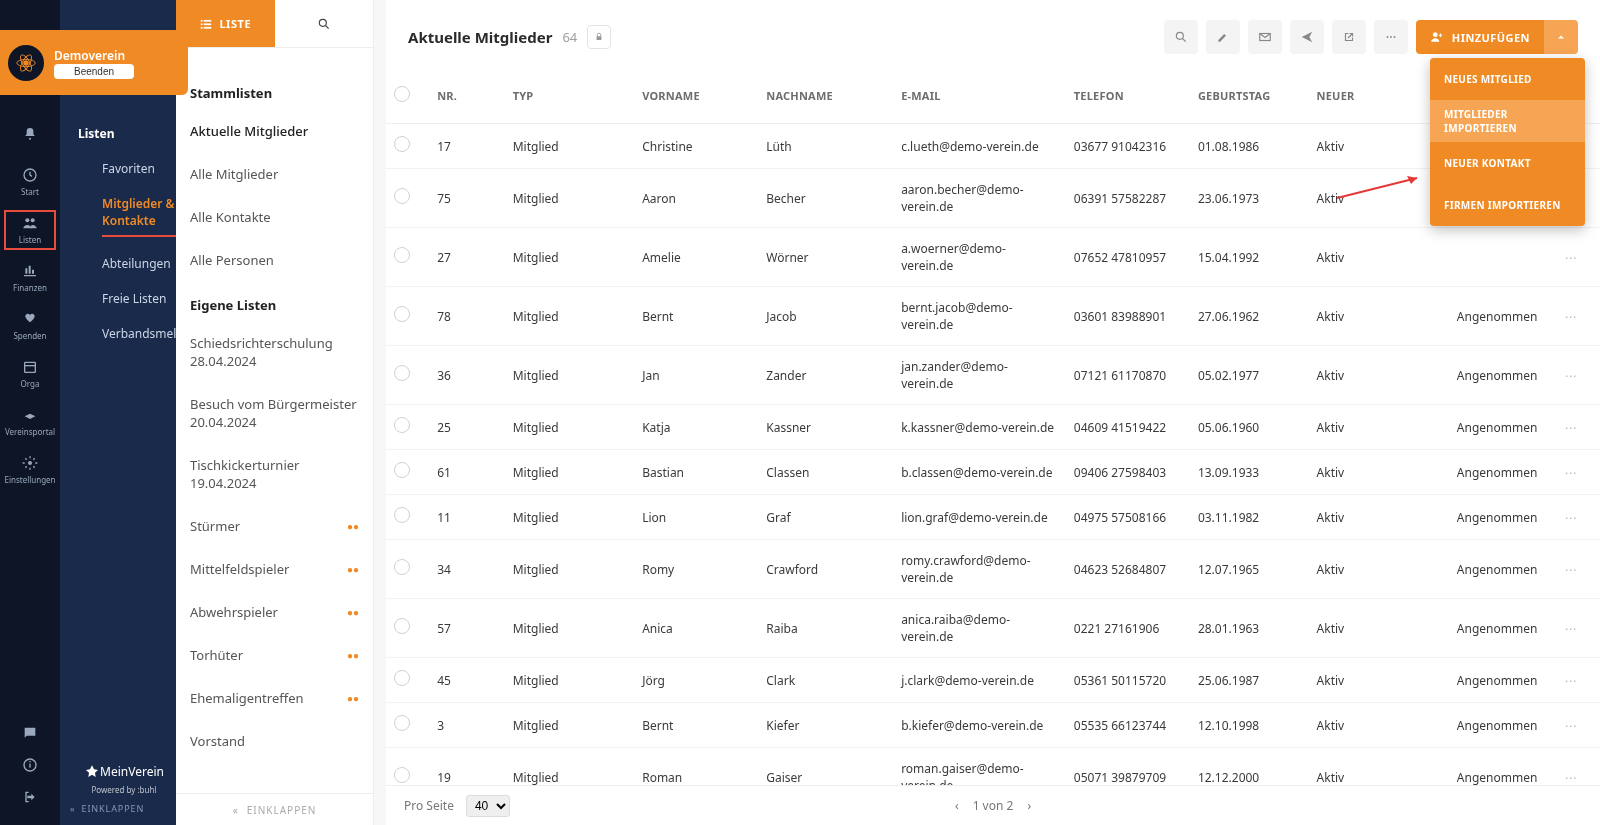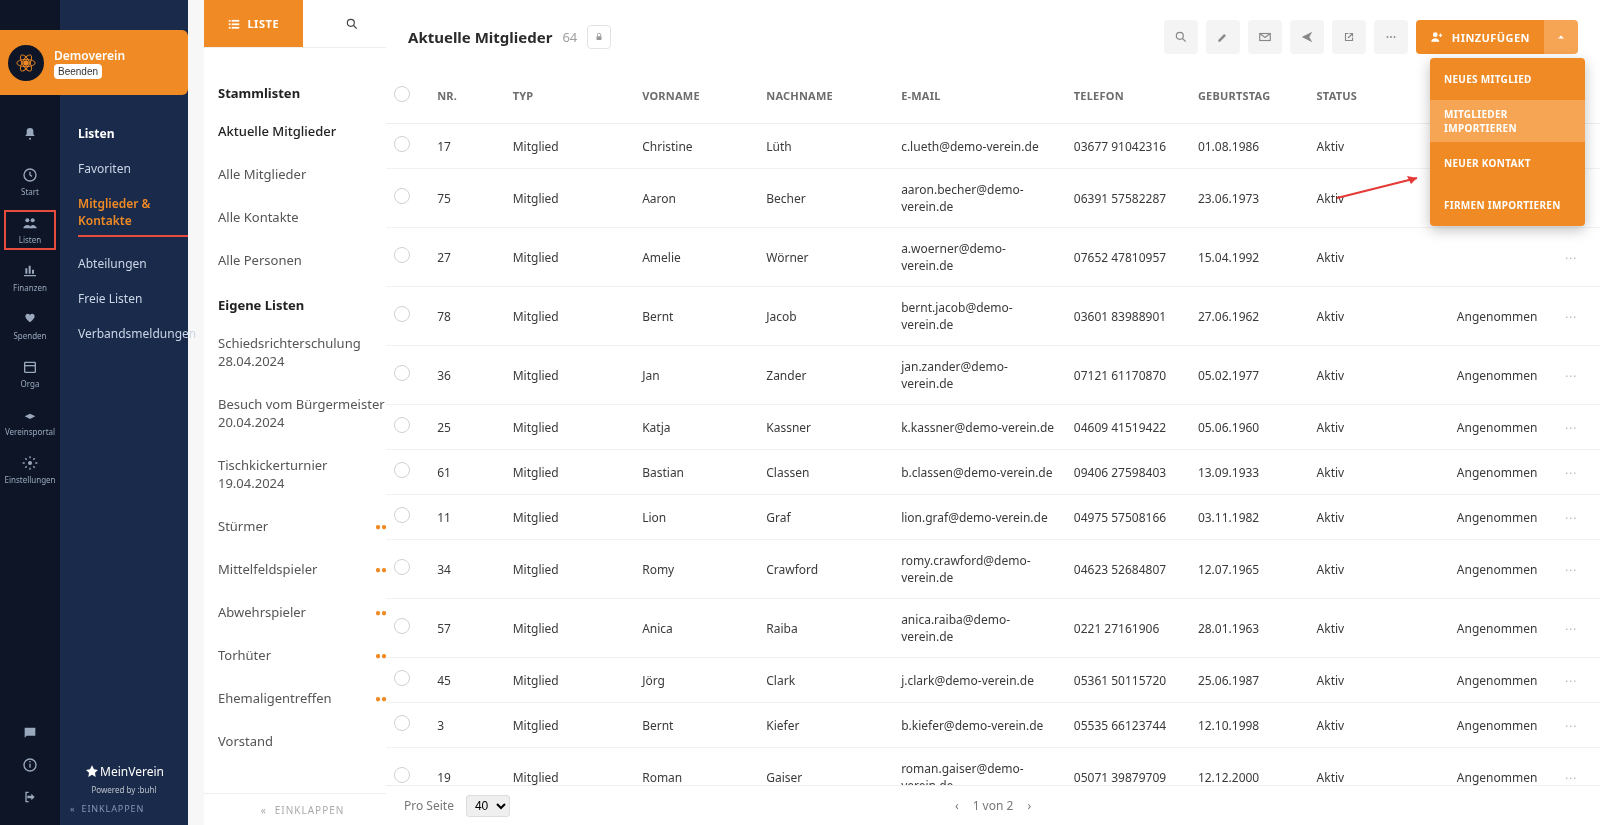--- a/index.html
+++ b/index.html
@@ -14,31 +14,31 @@
   .icon-rail .rail-bottom { margin-top: auto; display: flex; flex-direction: column; align-items: center; gap: 12px; padding-bottom: 16px; }
   .icon-rail .rail-bottom svg { width: 16px; height: 16px; fill: #9aa8be; }
 
   
   .navy { position: absolute; left: 60px; top: 0; width: 128px; height: 100%; background: #1a2a4a; color: #cbd5e6; display: flex; flex-direction: column; }
   .org-card { position: absolute; left: 0; top: 30px; width: 188px; height: 65px; background: #f08a24; border-radius: 0 6px 6px 0; display: flex; align-items: center; gap: 10px; padding-left: 8px; color: #fff; z-index: 5; }
   .org-logo { width: 36px; height: 36px; border-radius: 50%; background: #0d1526; display: flex; align-items: center; justify-content: center; }
   .org-logo svg { width: 22px; height: 22px; }
   .org-meta { display: flex; flex-direction: column; }
   .org-name { font-weight: 600; font-size: 12px; }
-  .org-exit { background: #fff; color: #333; border: none; border-radius: 4px; padding: 2px 4px; font-size: 10px; cursor: pointer; width: fit-content; }
+  .org-exit { background: #fff; color: #333; border: none; border-radius: 4px; padding: 2px 20px; font-size: 10px; cursor: pointer; width: fit-content; }
   .navy-body { padding: 125px 12px 0 18px; font-size: 12px; }
   .navy-title { color: #fff; font-weight: 700; margin-bottom: 18px; }
-  .navy-link { display: block; margin-bottom: 18px; cursor: pointer; }
+  .navy-link { display: block; margin-bottom: 18px; cursor: pointer; margin-left: 24px; }
   .navy-link.active { color: #f08a24; font-weight: 600; border-bottom: 2px solid #e74c3c; padding-bottom: 6px; margin-right: -12px; }
   .navy-brand { margin-top: auto; text-align: center; padding: 0 0 30px; color: #fff; font-size: 12px; }
   .navy-brand .pb { font-size: 8px; opacity: .7; margin-top: 4px; }
   .navy-collapse { position: absolute; bottom: 10px; left: 70px; font-size: 9px; letter-spacing: .1em; color: #8396b8; display: flex; gap: 6px; align-items: center; }
 
   
-  .lists { position: absolute; left: 204px; top: 0; width: 198px; height: 100%; background: #fff; border-right: 1px solid #eee; display: flex; flex-direction: column; }
+  .lists { position: absolute; left: 176px; top: 0; width: 198px; height: 100%; background: #fff; border-right: 1px solid #eee; display: flex; flex-direction: column; }
   .lists-tabs { display: flex; height: 48px; border-bottom: 1px solid #eee; }
   .lists-tab { flex: 1; display: flex; align-items: center; justify-content: center; gap: 6px; font-size: 11px; font-weight: 700; letter-spacing: .05em; }
   .lists-tab.active { background: #f08a24; color: #fff; }
   .lists-tab svg { width: 14px; height: 14px; }
   .lists-body { padding: 22px 14px 0; overflow: auto; flex: 1; font-size: 13px; }
   .lists-head { font-weight: 700; margin: 14px 0 8px; color: #222; }
   .lists-item { display: flex; align-items: center; justify-content: space-between; padding: 12px 0; cursor: pointer; border-bottom: 1px solid transparent; }
   .lists-item .lbl { color: #555; }
   .lists-item.sel .lbl { color: #222; font-weight: 500; }
   .lists-item .flag { color: #f08a24; font-size: 10px; }
@@ -371,21 +371,21 @@
       <thead>
           <tr id="thead-row">
             <th><span class="chk"></span></th>
             <th>NR.</th>
             <th>TYP</th>
             <th>VORNAME</th>
             <th>NACHNAME</th>
             <th>E-MAIL</th>
             <th>TELEFON</th>
             <th>GEBURTSTAG</th>
-            <th>STATUS</th>
+            <th>NEUER</th>
             <th></th>
             <th></th>
           </tr>
         </thead>
       <tbody id="tbody">
           <tr>
             <td><span class="chk"></span></td>
   <td>17</td>
             <td>Mitglied</td>
             <td>Christine</td>

